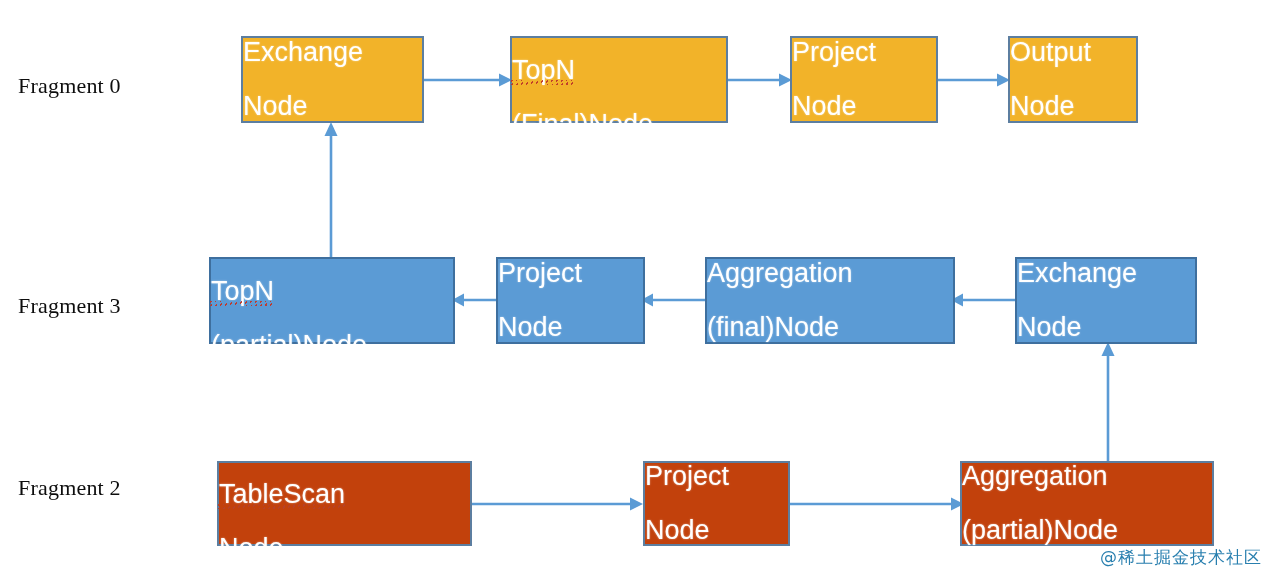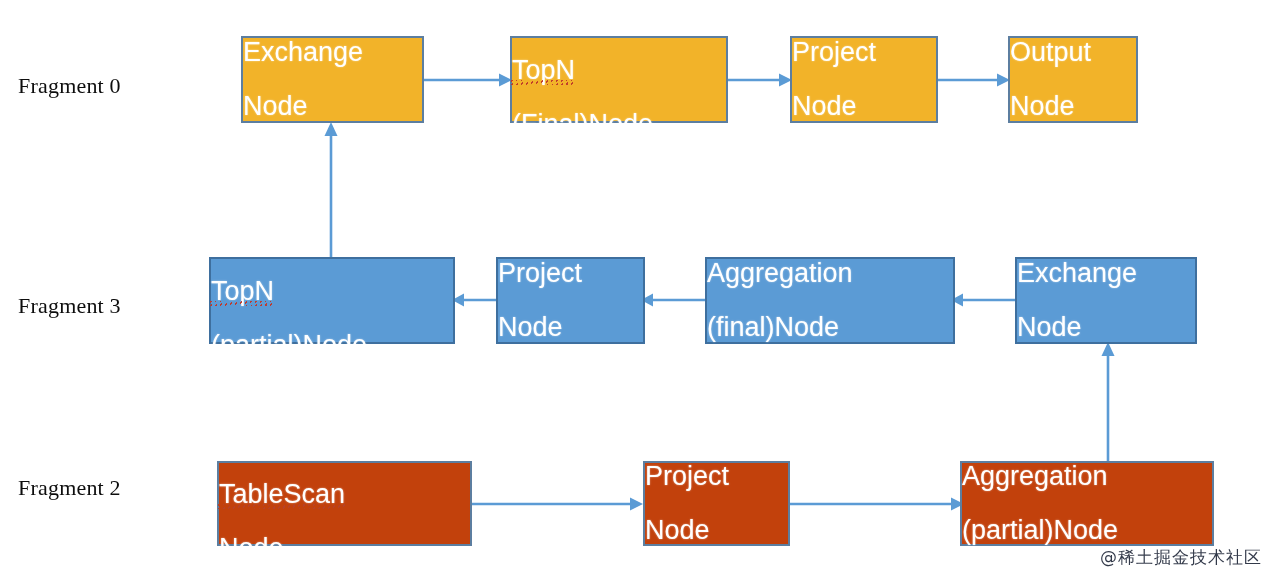--- a/index.html
+++ b/index.html
@@ -68,21 +68,21 @@
         #000 0 2.5px, rgba(0,0,0,0) 2.5px 5px);
     opacity: 0.95;
   }
   .squig.sq-dark::after { background-image: repeating-linear-gradient(135deg,#b5432b 0 1.6px, rgba(0,0,0,0) 1.6px 3.2px); }
 
   .arrow { position: absolute; }
   .arrow svg { display: block; overflow: visible; }
 
   .watermark {
     position: absolute;
-    color: #0f172a;
+    color: #0369a1;
     font-size: 17px;
     letter-spacing: 1px;
     white-space: nowrap;
     opacity: 0.85;
     font-family: "DejaVu Sans", sans-serif;
   }
 </style>
 </head>
 <body>
 

